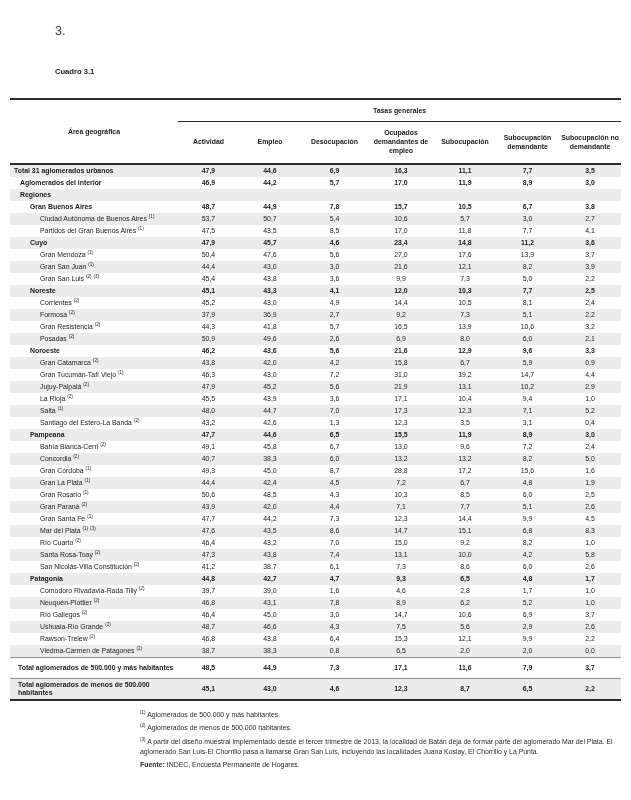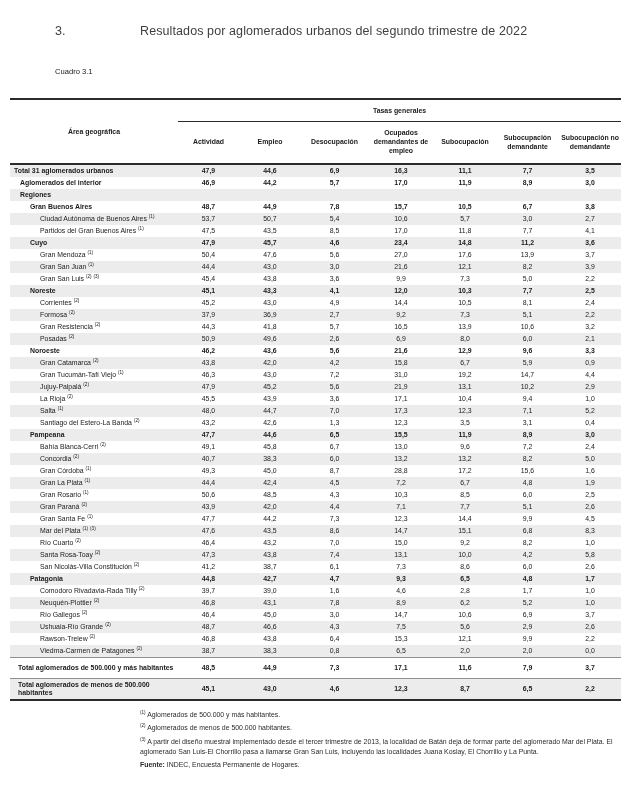--- a/index.html
+++ b/index.html
@@ -10,21 +10,21 @@
     -webkit-font-smoothing:antialiased;
   }
   .page { position:relative; width:631px; height:800px; overflow:hidden; }
 
   
   .heading { display:flex; margin:24px 0 0 55px; color:#3f3f3f; }
   .heading .sec-num { width:85px; font-size:12.5px; }
   .heading .sec-title { font-size:12.5px; letter-spacing:0.1px; }
 
   .cuadro { display:flex; margin:29px 0 0 55px; }
-  .cuadro .cuadro-label { width:85px; font-size:7.6px; font-weight:normal; }
+  .cuadro .cuadro-label { width:85px; font-size:7.6px; font-weight:bold; }
   .cuadro .cuadro-title { font-size:7.6px; font-weight:bold; }
 
   
   table.main {
     border-collapse:collapse; table-layout:fixed;
     width:611px; margin:22px 0 0 10px;
     border-top:2px solid #2b2b2b;
     border-bottom:2px solid #2b2b2b;
   }
   thead th { font-size:6.9px; font-weight:bold; text-align:center; vertical-align:middle; padding:0; }
@@ -48,21 +48,20 @@
   .fuente { margin-top:1px; }
   .fuente .fuente-label { font-weight:bold; }
 </style>
 </head>
 <body>
 
 <div class="page">
 
   <div class="heading">
     <div class="sec-num">3.</div>
-    <div class="sec-title">Resultados por aglomerados urbanos del segundo trimestre de 2022</div>
   </div>
 
   <div class="cuadro">
     <div class="cuadro-label">Cuadro 3.1</div>
   </div>
 
   <table class="main">
     <colgroup>
       <col style="width:168px">
       <col style="width:61px">

